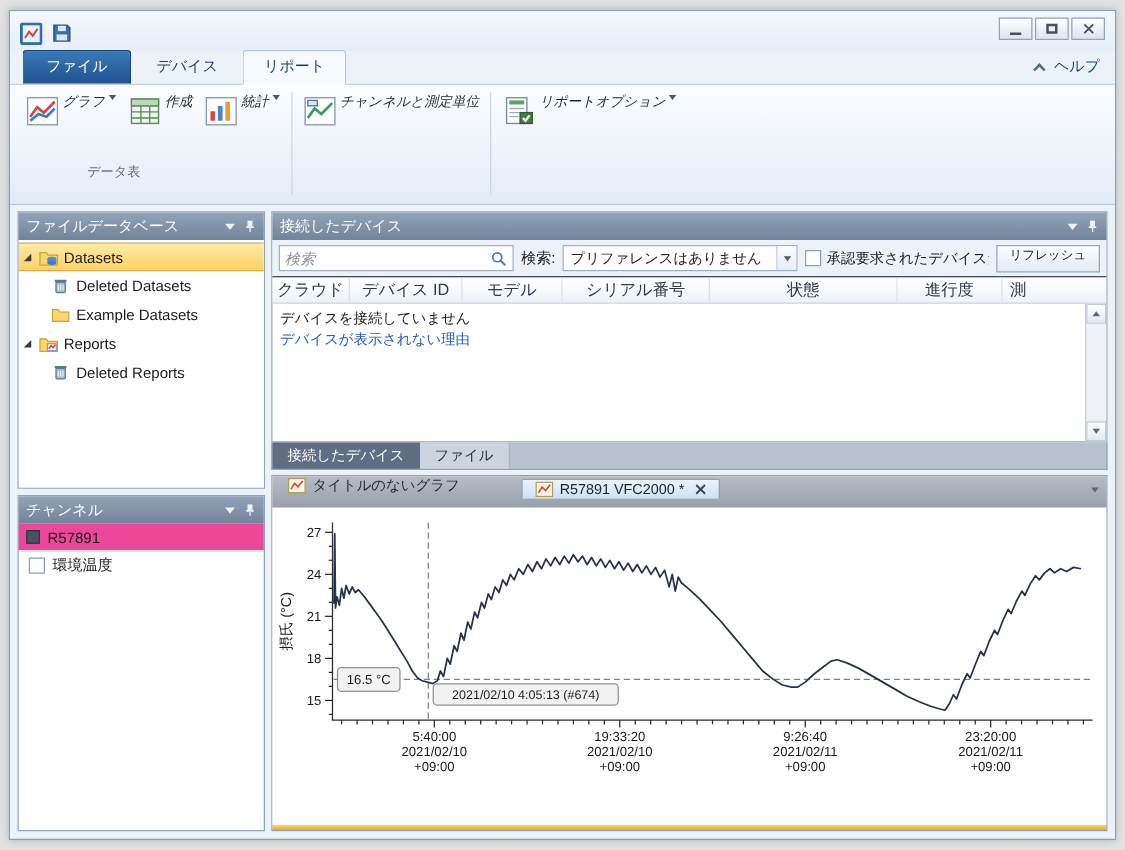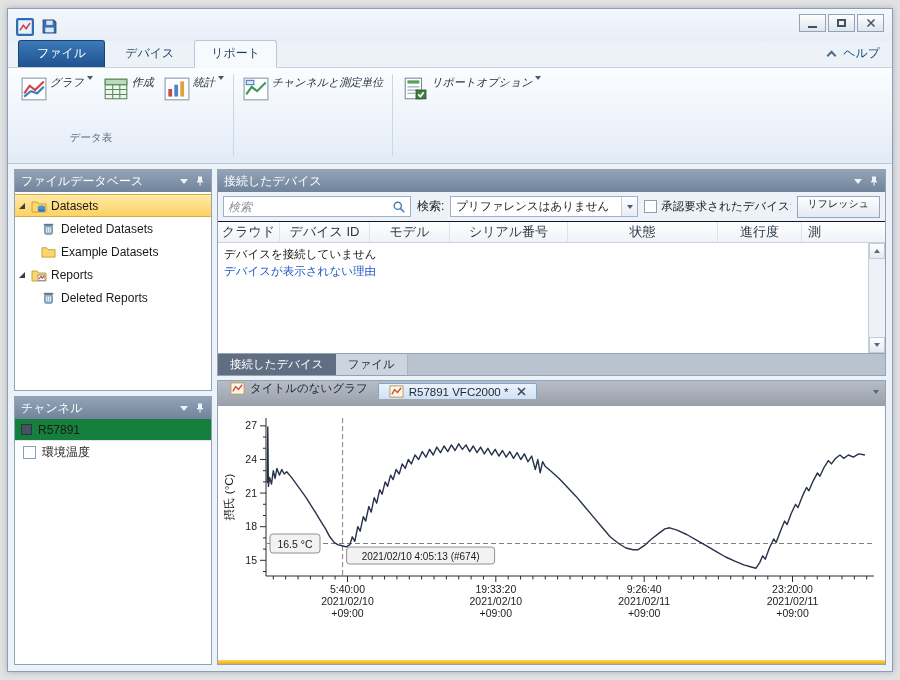--- a/index.html
+++ b/index.html
@@ -71,21 +71,21 @@
   .trow { height: 23px; display: flex; align-items: center; padding: 0 4px; gap: 4px; cursor: default; }
   .trow.lvl1 { padding-left: 26px; }
   .trow.sel { background: linear-gradient(#ffeaa6,#fcd262); border-top: 1px solid #d8ab4a;
     border-bottom: 1px solid #d8ab4a; }
   .exp { width: 0; height: 0; border-left: 6px solid transparent; border-bottom: 6px solid #3c3c3c;
     margin-right: 2px; flex: 0 0 auto; }
   .tico { width: 16px; height: 16px; flex: 0 0 auto; }
   .tlbl { font-size: 12px; color: #1a1a1a; white-space: nowrap; }
   
   .chan-dev { height: 22px; display: flex; align-items: center; gap: 6px; padding: 0 6px;
-    background: #15803d; border-bottom: 1px solid #dfe4ea; }
+    background: #ec4899; border-bottom: 1px solid #dfe4ea; }
   .swatch { width: 11px; height: 11px; background: #46525f; border: 1px solid #2c3640; }
   .chrow { height: 23px; display: flex; align-items: center; gap: 6px; padding: 0 6px 0 8px; }
   .chrow.sel { background: linear-gradient(#ffeaa6,#fcd262); border-top: 1px solid #d8ab4a;
     border-bottom: 1px solid #d8ab4a; }
   .chk { width: 13px; height: 13px; background: #fff; border: 1px solid #8aa0b8; flex: 0 0 auto; }
   .chk.on::after { content: ""; display: block; width: 7px; height: 3.5px;
     border-left: 2px solid #2456a4; border-bottom: 2px solid #2456a4;
     transform: rotate(-48deg); margin: 2px 0 0 1.5px; }
   
   .devices { border: 1px solid #93a3b6; display: flex; flex-direction: column; background: #fff; flex: 0 0 auto; }
@@ -132,21 +132,21 @@
   .dtab.active { background: #5f6e82; color: #fff; }
   .dtab.plain { background: #ccd4de; border-right: 1px solid #aab5c2; }
   
   .doc-area { flex: 1; display: flex; flex-direction: column; margin-top: 4px;
     border: 1px solid #93a3b6; min-height: 0; background: #fff; }
   .doc-tabs { height: 25px; background: linear-gradient(#b7bdc6,#99a0aa);
     display: flex; align-items: flex-start; padding-left: 2px; flex: 0 0 auto; position: relative; }
   .gtab { display: flex; align-items: center; gap: 5px; padding: 0 10px; font-size: 11.5px;
     color: #1d2630; cursor: default; }
   .gtab.active { background: linear-gradient(#ecf3fc,#cfe1f6); border: 1px solid #7fa5cf;
-    border-bottom: none; margin-top: 2px; border-radius: 2px 2px 0 0; }
+    border-bottom: none; margin-top: 2px; border-radius: 2px 2px 0 0; margin-left: 39px; }
   .gico { width: 15px; height: 15px; }
   .closex { margin-left: 4px; display: flex; align-items: center; }
   .tabbar-controls { position: absolute; right: 6px; top: 9px; display: flex; gap: 6px; }
   .chart-wrap { flex: 1; background: #fff; padding: 2px 0 0 2px; min-height: 0; }
   .orange-strip { height: 4px; background: linear-gradient(#ffd75e,#f0a81c); flex: 0 0 auto; }
   svg text { font-family: "Liberation Sans", "DejaVu Sans", sans-serif; }
 </style>
 </head>
 <body>
 

